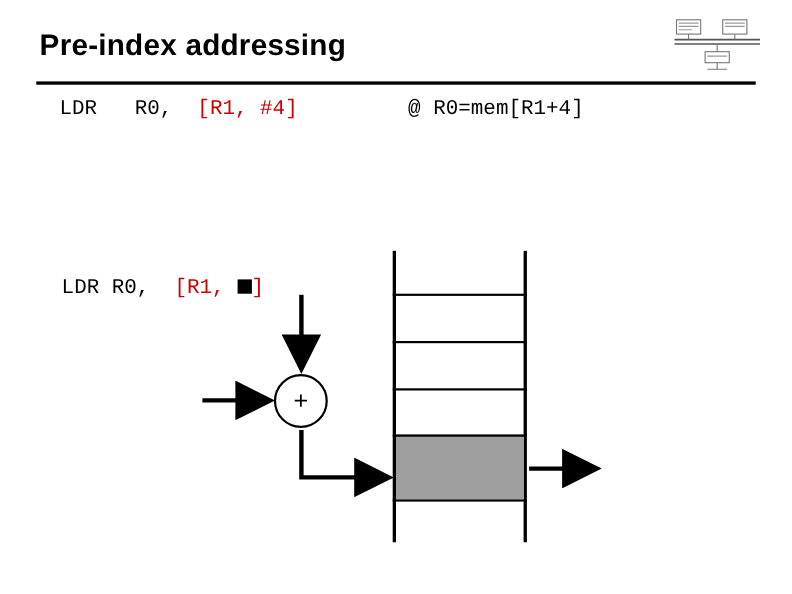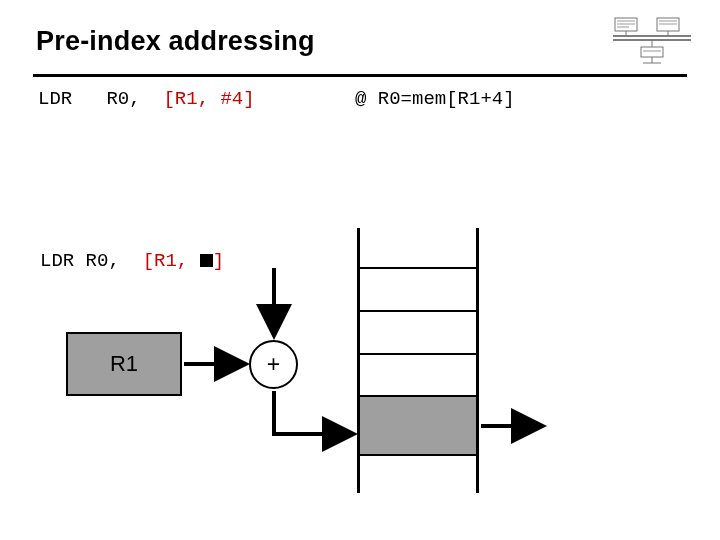--- a/index.html
+++ b/index.html
@@ -51,20 +51,21 @@
   }
   .logo svg { display: block; }
 
   
   .code {
     position: absolute;
     font-family: "Liberation Mono", "DejaVu Sans Mono", monospace;
     font-size: 19px;
     color: #000000;
     white-space: pre;
+    margin-left: 16px;
   }
   .code .red { color: #cc0000; }
 
   #code-line1 { left: 38px; top: 88px; }
   #code-comment1 { left: 355px; top: 88px; }
   #code-comment2 { left: 355px; top: 128px; }
   #code-line2 { left: 40px; top: 250px; }
 
   .blk {
     display: inline-block;
@@ -186,21 +187,20 @@
     <div class="mem-rail left"></div>
     <div class="mem-rail right"></div>
     <div class="mem-cell-highlight" style="top:167px;height:59px;"></div>
     <div class="mem-div" style="top:39px;"></div>
     <div class="mem-div" style="top:82px;"></div>
     <div class="mem-div" style="top:125px;"></div>
     <div class="mem-div" style="top:167px;"></div>
     <div class="mem-div" style="top:226px;"></div>
   </div>
 
-  <div class="box" id="box-r1">R1</div>
 
   <div id="plus-circle">+</div>
 
   <svg id="arrows">
     <defs>
       <marker id="ah" markerWidth="9" markerHeight="9" refX="7.5" refY="4.5" orient="auto">
         <path d="M0,0 L9,4.5 L0,9 z" fill="#000000"></path>
       </marker>
     </defs>
 

